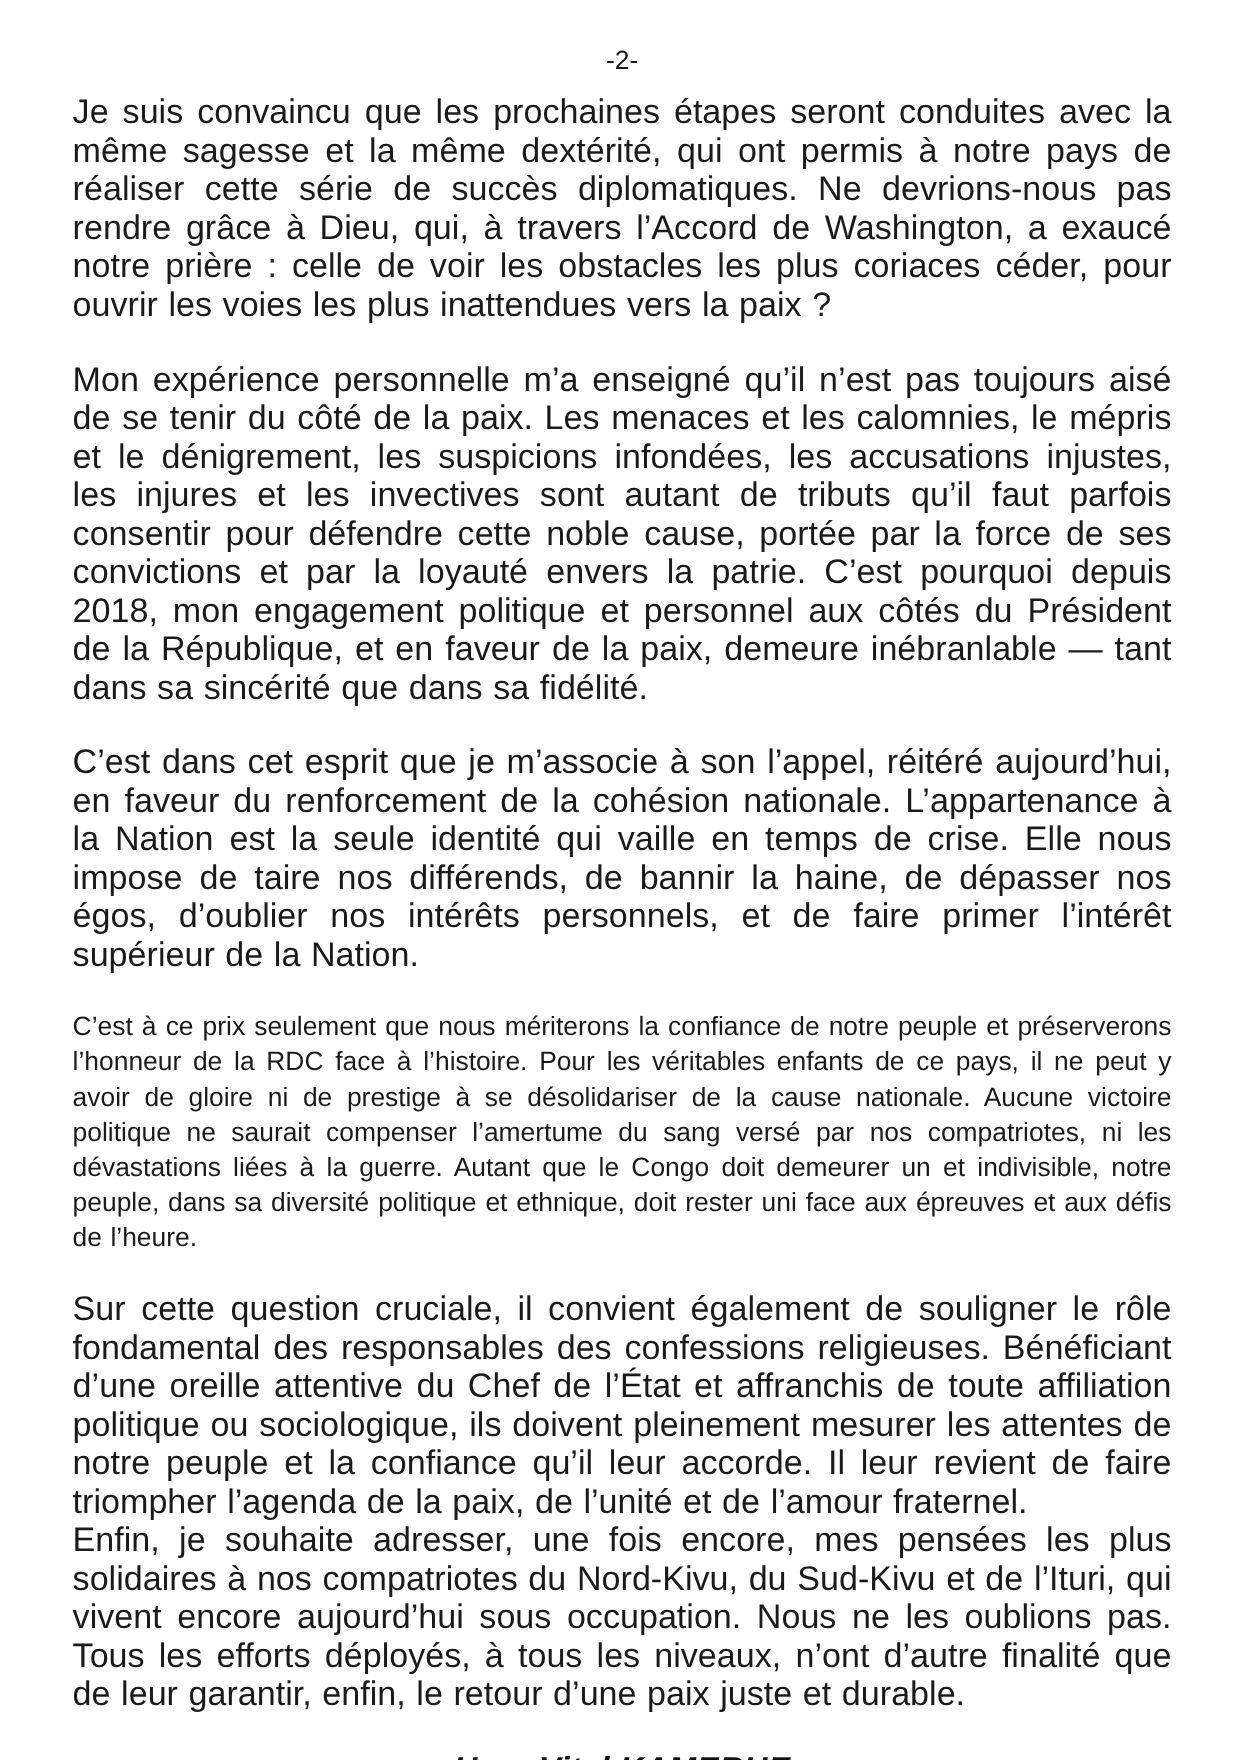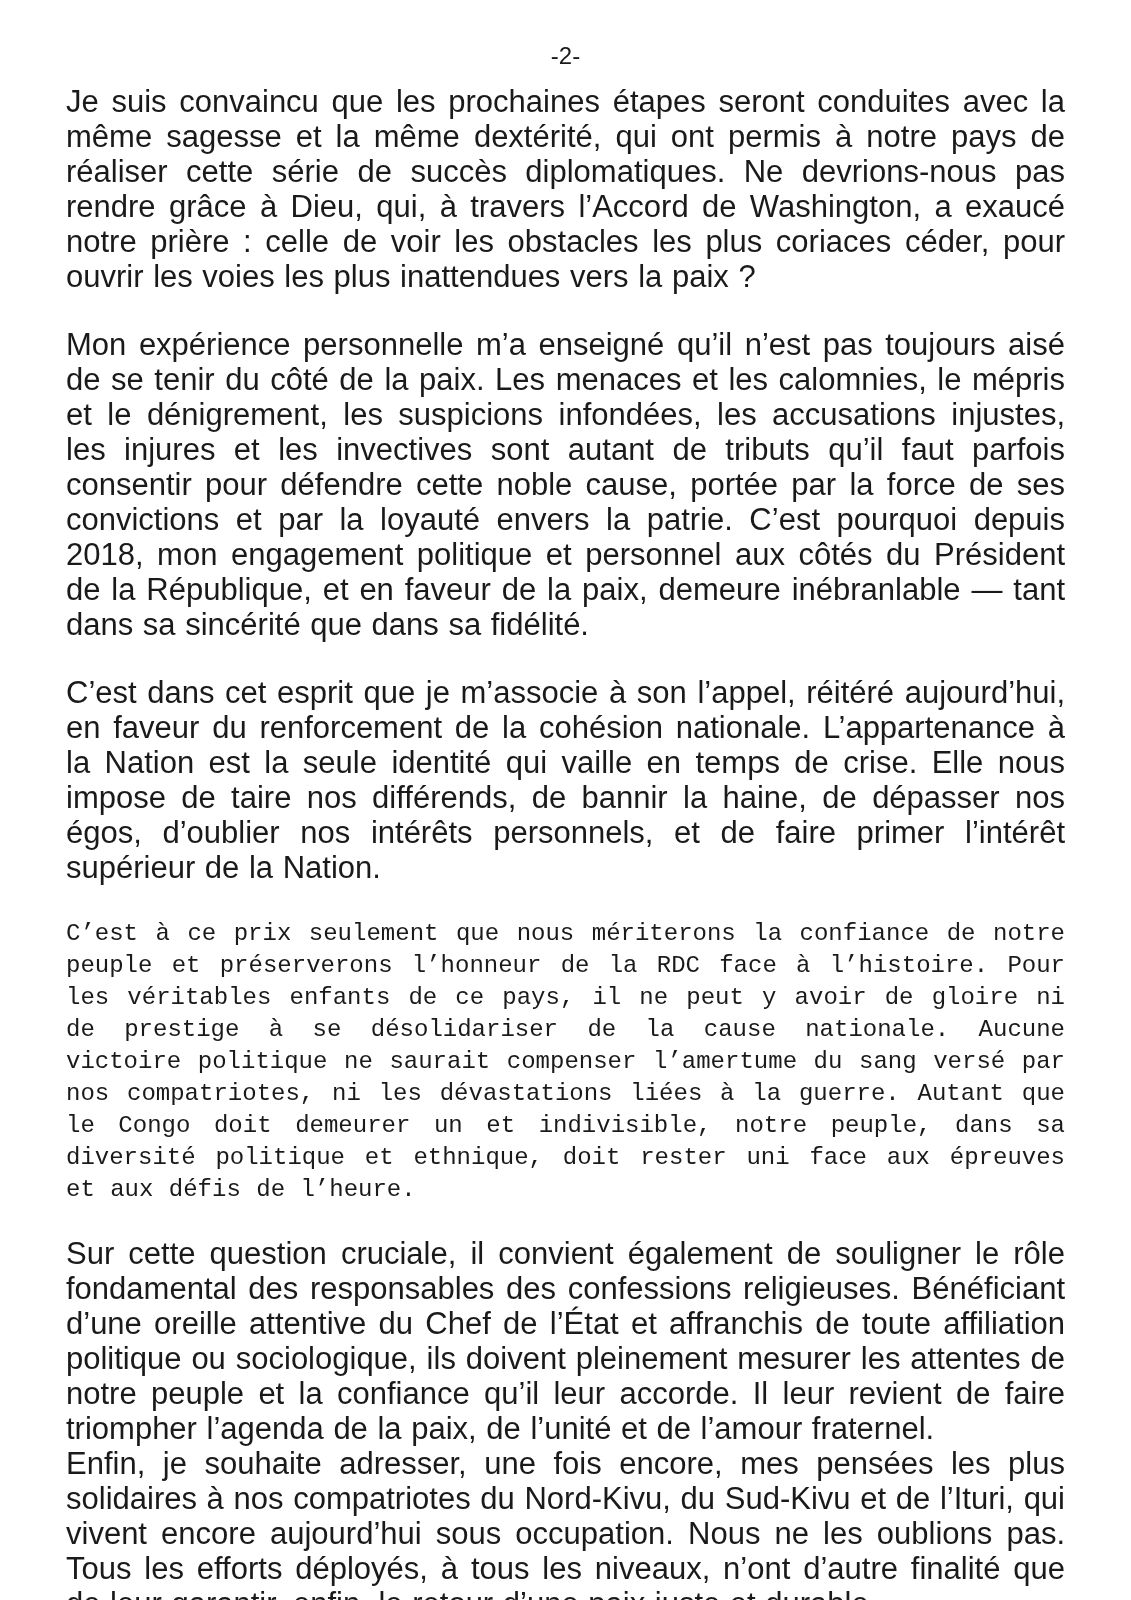--- a/index.html
+++ b/index.html
@@ -33,21 +33,20 @@
     line-height: 35px;
     text-align: justify;
     margin: 0 0 33px 0;
     color: #1a1a1a;
     word-spacing: 1px;
   }
   .para.small {
     font-size: 24px;
     line-height: 32px;
     margin-bottom: 30px;
-    font-family: Liberation Mono, monospace;
   }
   .para.joined-top {
     margin-top: 0;
   }
   .para.joined-bottom {
     margin-bottom: 0;
     margin-top: 20px;
   }
   .closing-line {
     font-size: 26px;

